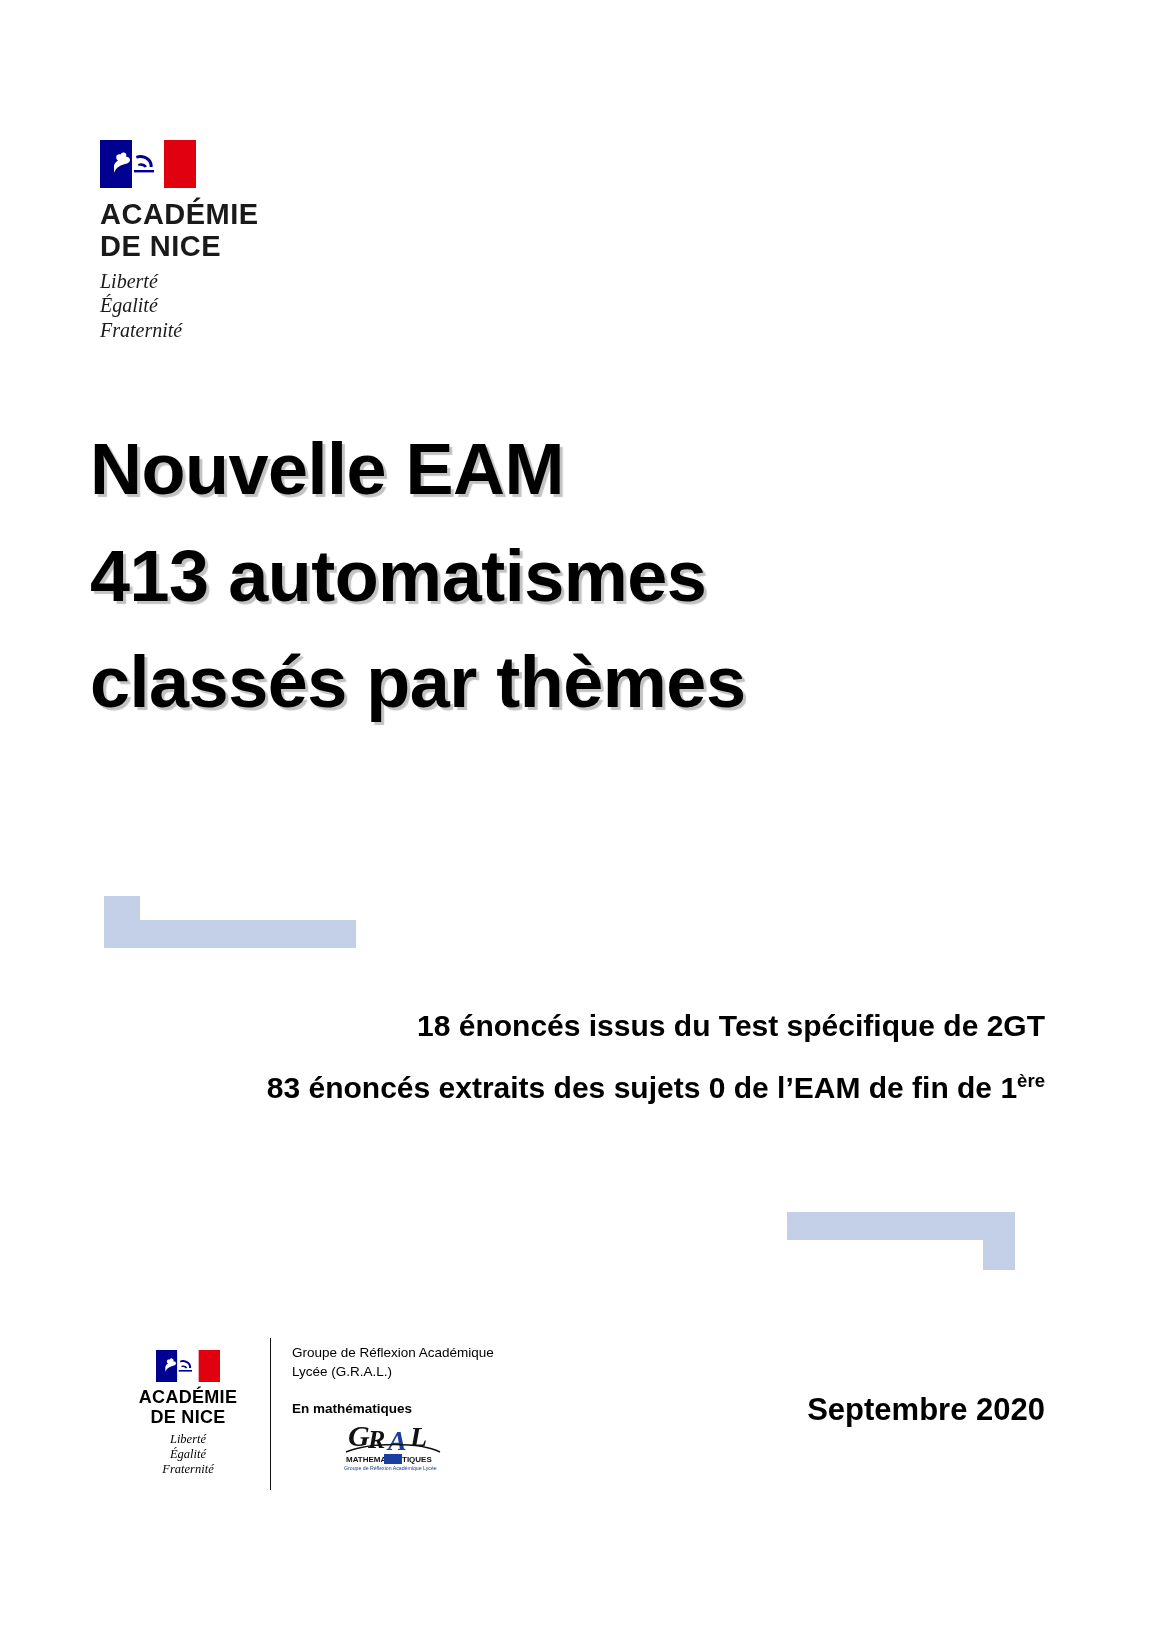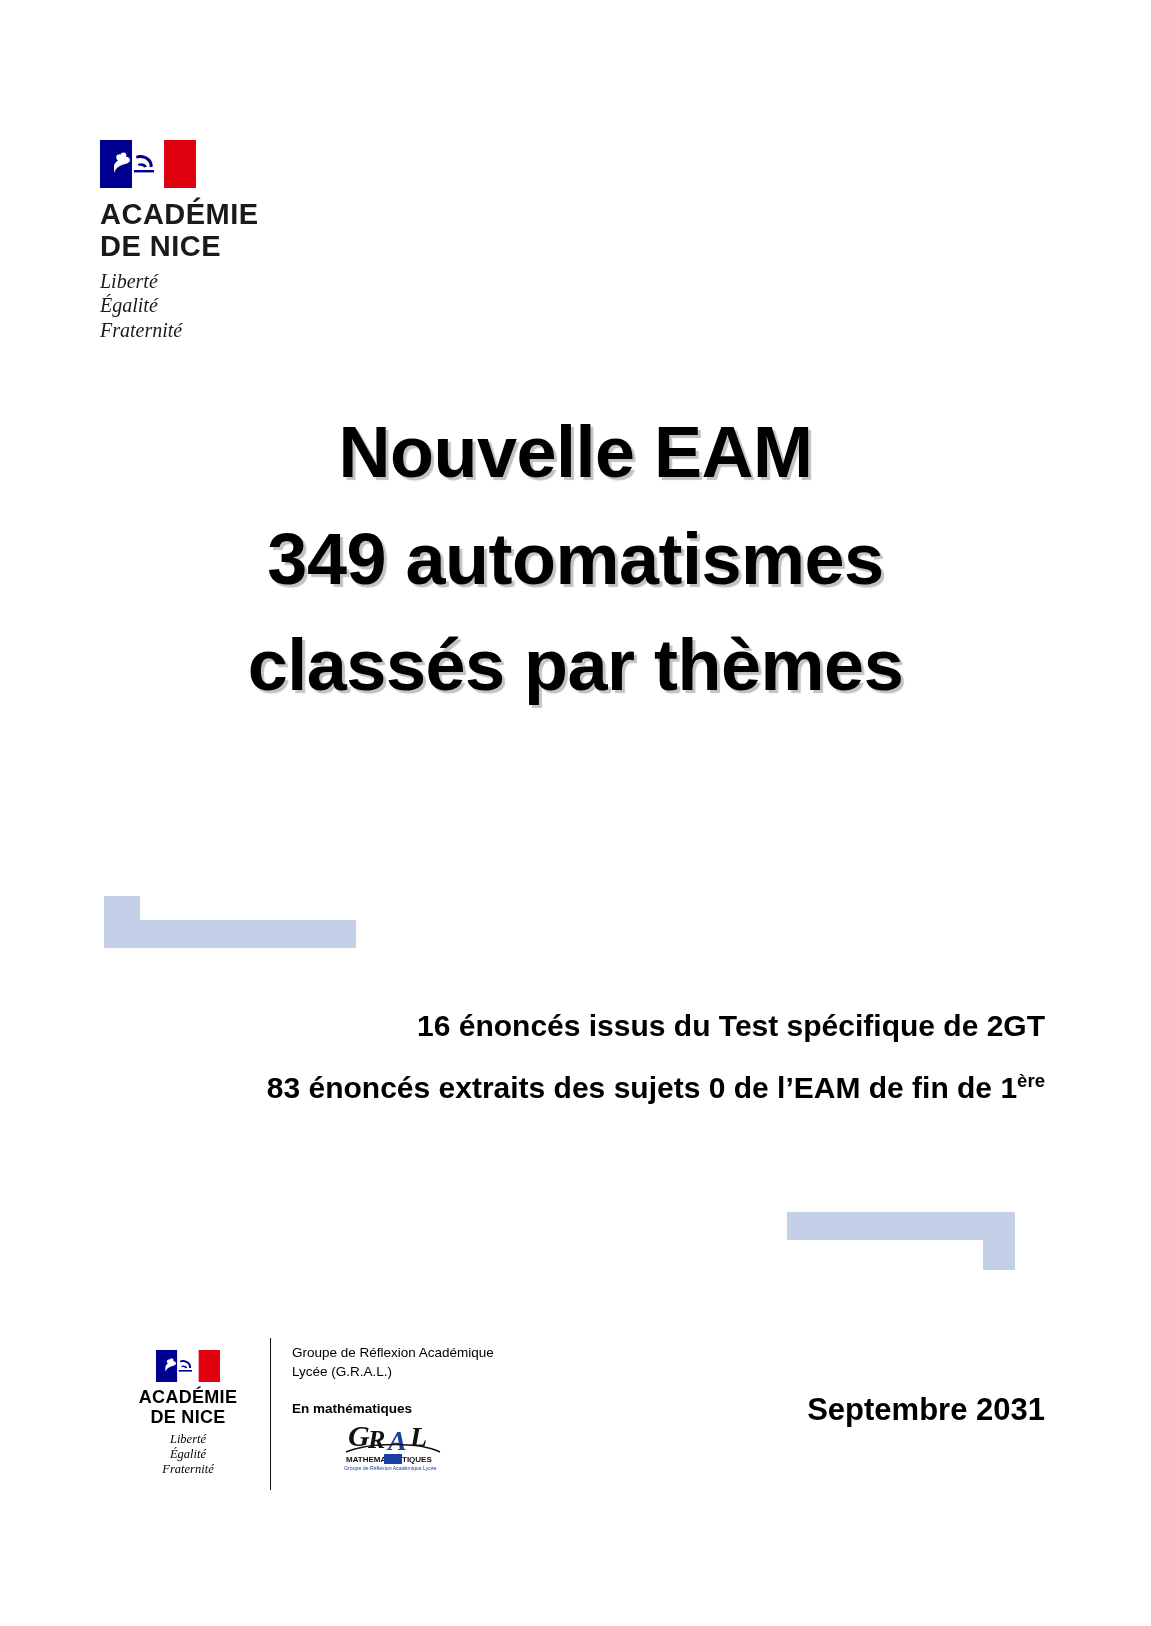--- a/index.html
+++ b/index.html
@@ -43,23 +43,23 @@
     font-style: italic;
     font-size: 20px;
     line-height: 1.22;
     color: #1a1a1a;
   }
 
   
   .title-block {
     position: absolute;
     left: 90px;
-    top: 399px;
+    top: 416px;
     width: 971px;
-    text-align: center;
+    text-align: left;
   }
   .title-line {
     font-family: "Liberation Sans", sans-serif;
     font-weight: 700;
     font-size: 72px;
     line-height: 1.48;
     letter-spacing: -0.5px;
     color: #000000;
     text-shadow: 3px 3px 1px rgba(120,120,120,0.45);
     white-space: nowrap;
@@ -199,29 +199,29 @@
   </div>
   <div class="devise">
     <div>Liberté</div>
     <div>Égalité</div>
     <div>Fraternité</div>
   </div>
 </div>
 
 <div class="title-block">
   <div class="title-line">Nouvelle EAM</div>
-  <div class="title-line">349 automatismes</div>
+  <div class="title-line">413 automatismes</div>
   <div class="title-line">classés par thèmes</div>
 </div>
 
 <div class="deco deco-top-a"></div>
 <div class="deco deco-top-b"></div>
 
 <div class="sublines">
-  <div class="subline">16 énoncés issus du Test spécifique de 2GT</div>
+  <div class="subline">18 énoncés issus du Test spécifique de 2GT</div>
   <div class="subline"><span>83 énoncés extraits des sujets 0 de l’EAM de fin de 1</span><sup>ère</sup></div>
 </div>
 
 <div class="deco deco-bot-a"></div>
 <div class="deco deco-bot-b"></div>
 
 <div class="footer">
 
   <div class="footer-logo">
     <svg class="marianne-small" viewBox="0 0 96 48" aria-hidden="true">
@@ -261,14 +261,14 @@
     <text x="28" y="36" font-family="Liberation Serif, serif" font-size="26" font-style="italic" font-weight="700" fill="#111111">R</text>
     <text x="48" y="38" font-family="Liberation Serif, serif" font-size="28" font-style="italic" font-weight="700" fill="#1b3fa0">A</text>
     <text x="70" y="34" font-family="Liberation Serif, serif" font-size="28" font-style="italic" font-weight="700" fill="#111111">L</text>
     <path d="M6 40 C30 30, 80 30, 100 40" stroke="#111111" stroke-width="1.4" fill="none"></path>
     <text x="6" y="50" font-family="Liberation Sans, sans-serif" font-size="8" font-weight="700" fill="#111111">MATHEMA</text>
     <text x="62" y="50" font-family="Liberation Sans, sans-serif" font-size="8" font-weight="700" fill="#111111">TIQUES</text>
     <rect x="44" y="42" width="18" height="10" fill="#1b3fa0"></rect>
     <text x="4" y="58" font-family="Liberation Sans, sans-serif" font-size="5.2" fill="#1b3fa0">Groupe de Réflexion Académique Lycée</text>
   </svg>
 
-  <div class="footer-date">Septembre 2031</div>
+  <div class="footer-date">Septembre 2020</div>
 </div>
 
 </body></html>

